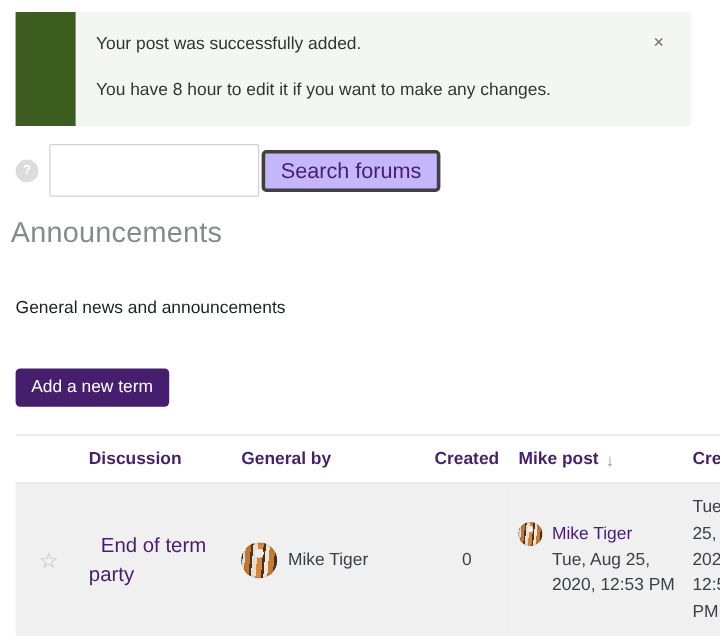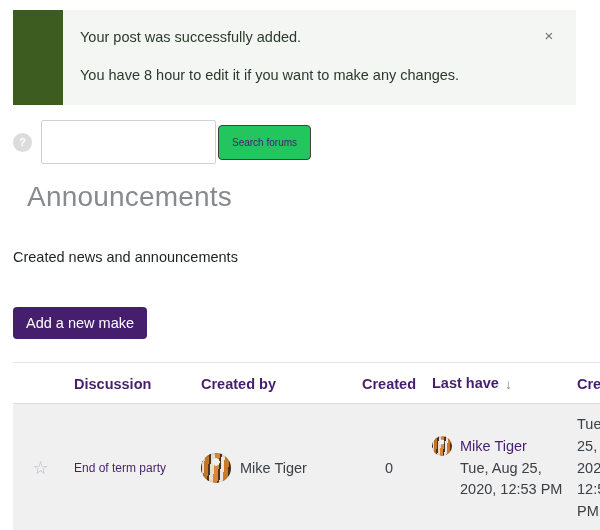--- a/index.html
+++ b/index.html
@@ -102,37 +102,37 @@
     color: #1d2125;
     font-family: "Liberation Sans", sans-serif;
     outline: none;
     border-radius: 2px;
   }
   .search-btn {
     height: 35px;
     box-sizing: border-box;
     margin-left: 2px;
     padding: 0 13px;
-    border: 1px solid #404040;
+    border: 3px solid #404040;
     border-radius: 4px;
-    background: #22c55e;
-    color: #451e6d;
-    font-size: 10px;
+    background: #c4b5fd;
+    color: #451e6d;
+    font-size: 18px;
     font-family: "Liberation Sans", sans-serif;
     cursor: pointer;
     white-space: nowrap;
   }
 
   
   .page-title {
     position: absolute;
-    left: 27px;
+    left: 9px;
     top: 181px;
     margin: 0;
-    font-size: 28px;
+    font-size: 24px;
     font-weight: 300;
     color: #868b8e;
     letter-spacing: 0.2px;
     white-space: nowrap;
   }
   .page-desc {
     position: absolute;
     left: 13px;
     top: 249px;
     margin: 0;
@@ -214,22 +214,23 @@
     display: inline-block;
     color: #b9bdc1;
     font-size: 18px;
     line-height: 1;
     cursor: pointer;
   }
   .disc-link {
     color: #451e6d;
     text-decoration: none;
     cursor: pointer;
-    font-size: 12px;
+    font-size: 17px;
     line-height: 1.45;
+    margin-left: 10px;
   }
   .user-cell {
     display: flex;
     align-items: center;
     gap: 9px;
   }
   .user-name {
     color: #3b4045;
     font-size: 14.5px;
     white-space: nowrap;
@@ -290,40 +291,40 @@
     </div>
   </div>
 
   <div class="search-row">
     <div class="help-icon">?</div>
     <input class="search-input" type="text" placeholder="" style="">
     <button class="search-btn">Search forums</button>
   </div>
 
   <h1 class="page-title">Announcements</h1>
-  <p class="page-desc">Created news and announcements</p>
-
-  <button class="add-topic-btn">Add a new make</button>
+  <p class="page-desc">General news and announcements</p>
+
+  <button class="add-topic-btn">Add a new term</button>
 
   <div class="table-wrap">
     <table class="discussions">
       <thead>
         <tr>
           <th class="th-star"></th>
           <th class="th-disc">
             <span class="sortlink">Discussion</span>
           </th>
           <th class="th-start">
-            <span class="sortlink">Created by</span>
+            <span class="sortlink">General by</span>
           </th>
           <th class="th-repl">
             <span class="sortlink">Created</span>
           </th>
           <th class="th-last">
-            <span class="sortlink">Last have</span><span class="sort-arrow">↓</span>
+            <span class="sortlink">Mike post</span><span class="sort-arrow">↓</span>
           </th>
           <th class="th-create">
             <span class="sortlink">Created</span>
           </th>
         </tr>
       </thead>
       <tbody>
         <tr>
           <td class="td-star">
             <span class="star-icon">☆</span>

